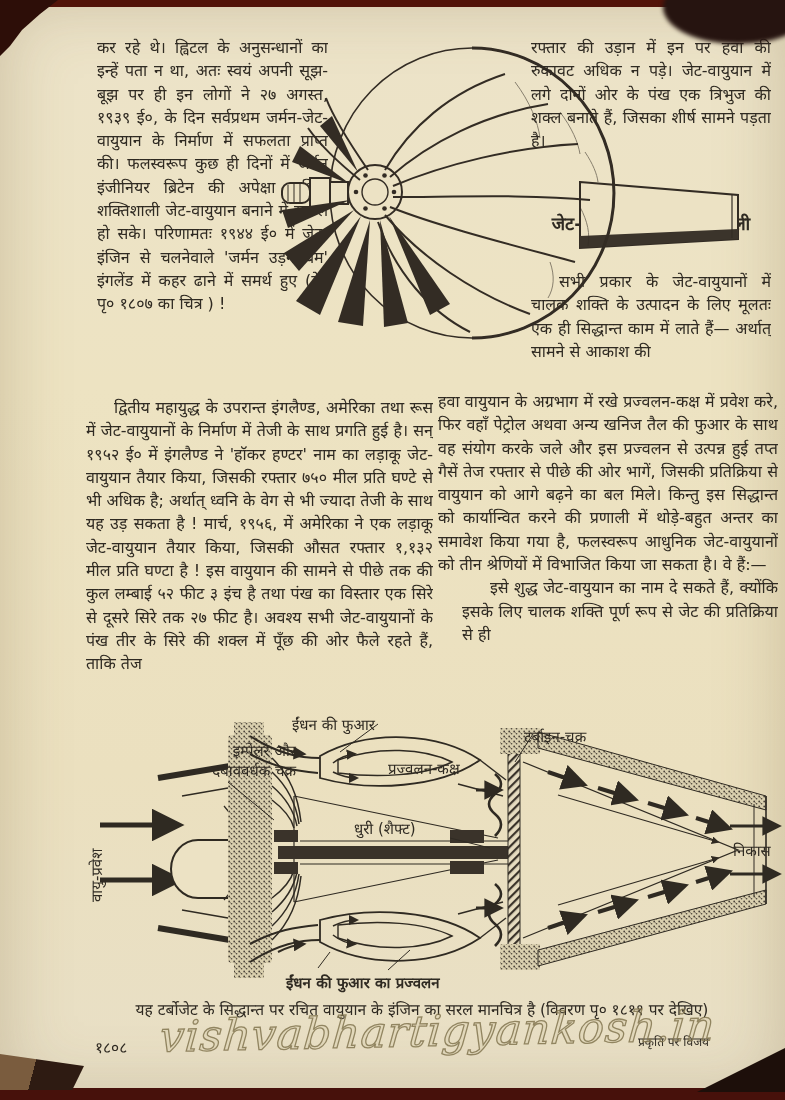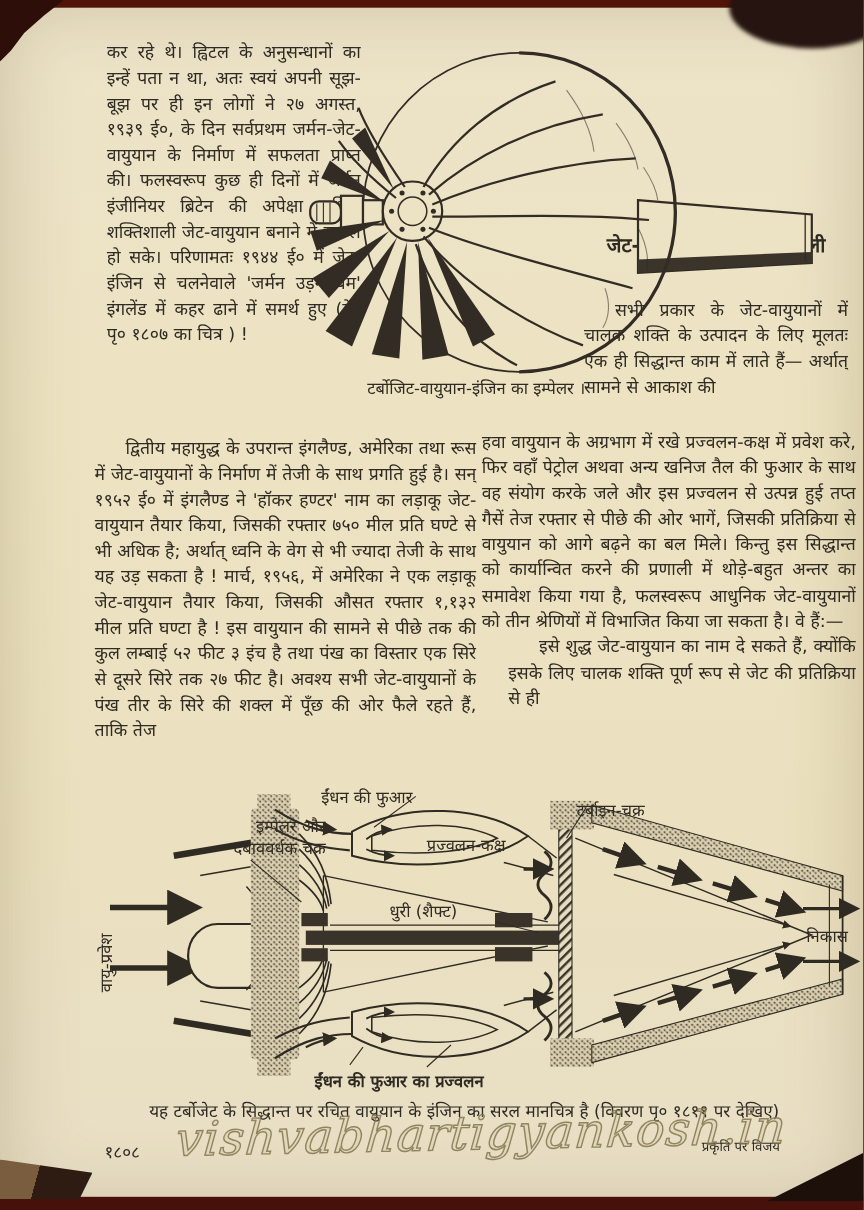--- a/index.html
+++ b/index.html
@@ -101,22 +101,22 @@
           <path d="M 235,40 C 250,60 258,80 260,96"></path>
           <path d="M 280,70 C 292,86 298,100 300,112"></path>
           <path d="M 305,110 C 313,122 317,132 318,140"></path>
           <path d="M 300,165 C 308,180 310,192 308,204"></path>
           <path d="M 270,220 C 275,234 274,246 268,256"></path>
         </g>
       </g>
     </svg>
   </div>
 
-  <div class="caption" style="left:318px;top:342px;width:230px;">टर्बोजिट-वायुयान-इंजिन का इम्पेलर ।</div>
-
+
+  <div class="para" style="left:531px;top:36px;width:240px;height:168px;z-index:2;">रफ्तार की उड़ान में इन पर हवा की रुकावट अधिक न पड़े। जेट-वायुयान में लगे दोनों ओर के पंख एक त्रिभुज की शक्ल बनाते हैं, जिसका शीर्ष सामने पड़ता है।</div>
 
   <div class="heading" style="left:531px;top:210px;width:240px;">जेट-वायुयान की कार्य- प्रणाली</div>
 
   <div class="para indent" style="left:531px;top:270px;width:240px;height:120px;">सभी प्रकार के जेट-वायुयानों में चालक शक्ति के उत्पादन के लिए मूलतः एक ही सिद्धान्त काम में लाते हैं— अर्थात् सामने से आकाश की</div>
 
   <div class="para indent" style="left:86px;top:396px;width:347px;height:308px;">द्वितीय महायुद्ध के उपरान्त इंगलैण्ड, अमेरिका तथा रूस में जेट-वायुयानों के निर्माण में तेजी के साथ प्रगति हुई है। सन् १९५२ ई० में इंगलैण्ड ने 'हॉकर हण्टर' नाम का लड़ाकू जेट-वायुयान तैयार किया, जिसकी रफ्तार ७५० मील प्रति घण्टे से भी अधिक है; अर्थात् ध्वनि के वेग से भी ज्यादा तेजी के साथ यह उड़ सकता है ! मार्च, १९५६, में अमेरिका ने एक लड़ाकू जेट-वायुयान तैयार किया, जिसकी औसत रफ्तार १,१३२ मील प्रति घण्टा है ! इस वायुयान की सामने से पीछे तक की कुल लम्बाई ५२ फीट ३ इंच है तथा पंख का विस्तार एक सिरे से दूसरे सिरे तक २७ फीट है। अवश्य सभी जेट-वायुयानों के पंख तीर के सिरे की शक्ल में पूँछ की ओर फैले रहते हैं, ताकि तेज</div>
 
   <div style="position:absolute;left:438px;top:390px;width:340px;height:314px;overflow:hidden;">
     <div class="para" style="position:static;">हवा वायुयान के अग्रभाग में रखे प्रज्वलन-कक्ष में प्रवेश करे, फिर वहाँ पेट्रोल अथवा अन्य खनिज तैल की फुआर के साथ वह संयोग करके जले और इस प्रज्वलन से उत्पन्न हुई तप्त गैसें तेज रफ्तार से पीछे की ओर भागें, जिसकी प्रतिक्रिया से वायुयान को आगे बढ़ने का बल मिले। किन्तु इस सिद्धान्त को कार्यान्वित करने की प्रणाली में थोड़े-बहुत अन्तर का समावेश किया गया है, फलस्वरूप आधुनिक जेट-वायुयानों को तीन श्रेणियों में विभाजित किया जा सकता है। वे हैं:—</div>
     <div class="para indent" style="position:static;margin-left:24px;">इसे शुद्ध जेट-वायुयान का नाम दे सकते हैं, क्योंकि इसके लिए चालक शक्ति पूर्ण रूप से जेट की प्रतिक्रिया से ही</div>

